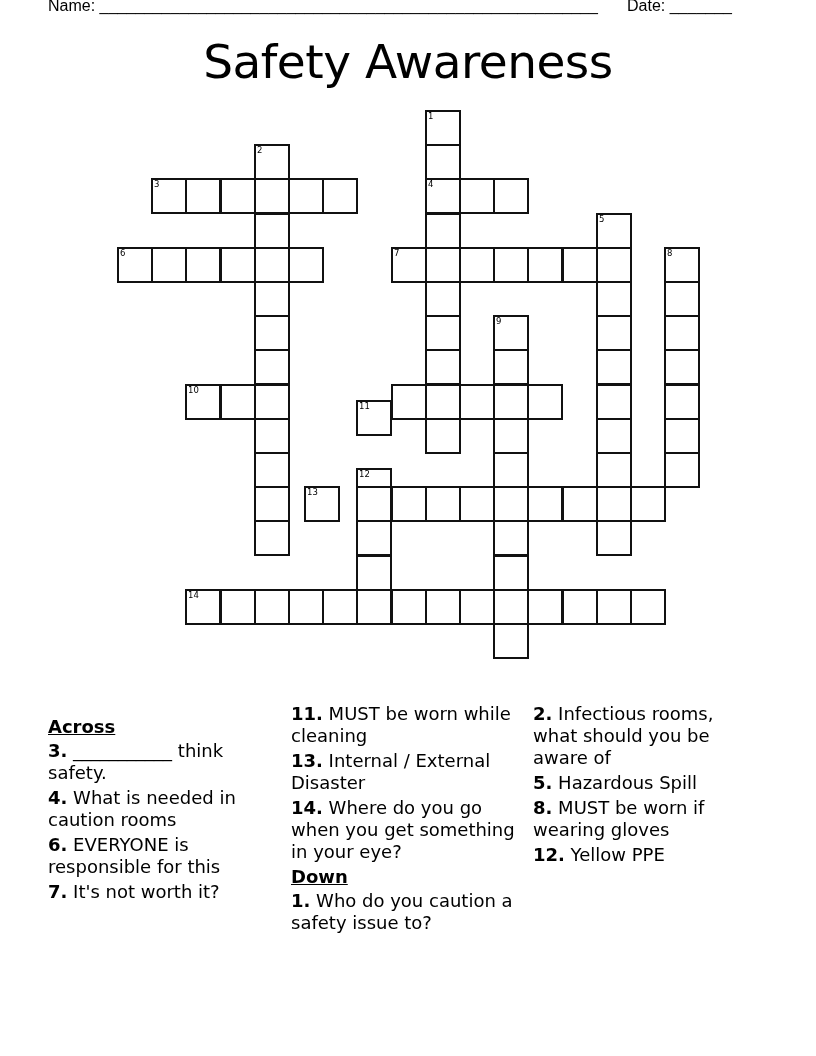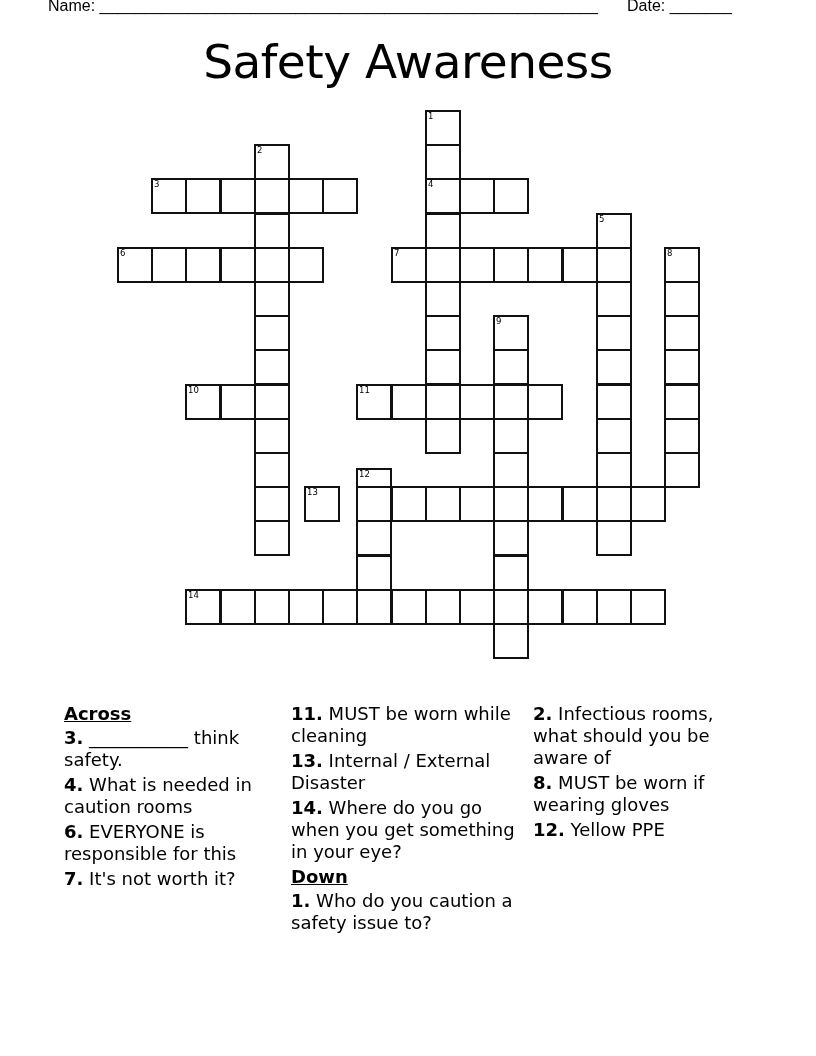--- a/index.html
+++ b/index.html
@@ -105,21 +105,21 @@
     <div class="cell" style="left: 493px; top: 452px;"></div>
     <div class="cell" style="left: 493px; top: 486px;"></div>
     <div class="cell" style="left: 493px; top: 520px;"></div>
     <div class="cell" style="left: 493px; top: 555px;"></div>
     <div class="cell" style="left: 493px; top: 589px;"></div>
     <div class="cell" style="left: 493px; top: 623px;"></div>
     <div class="cell" style="left: 185px; top: 384px;">
       <span class="num">10</span>
     </div>
     <div class="cell" style="left: 220px; top: 384px;"></div>
-    <div class="cell" style="left: 356px; top: 384px; text-align: center;">
+    <div class="cell" style="left: 356px; top: 400px; text-align: center;">
       <span class="num">11</span>
     </div>
     <div class="cell" style="left: 391px; top: 384px;"></div>
     <div class="cell" style="left: 459px; top: 384px;"></div>
     <div class="cell" style="left: 527px; top: 384px;"></div>
     <div class="cell" style="left: 356px; top: 468px;">
       <span class="num">12</span>
     </div>
     <div class="cell" style="left: 356px; top: 486px;"></div>
     <div class="cell" style="left: 356px; top: 520px;"></div>
@@ -143,33 +143,34 @@
     <div class="cell" style="left: 322px; top: 589px;"></div>
     <div class="cell" style="left: 391px; top: 589px;"></div>
     <div class="cell" style="left: 425px; top: 589px;"></div>
     <div class="cell" style="left: 459px; top: 589px;"></div>
     <div class="cell" style="left: 527px; top: 589px;"></div>
     <div class="cell" style="left: 562px; top: 589px;"></div>
     <div class="cell" style="left: 596px; top: 589px;"></div>
     <div class="cell" style="left: 630px; top: 589px;"></div>
   </div>
 
-<div class="clues" style="left:64px; width:230px;">
+<div class="clues" style="left:48px; width:230px;margin-top:13px;">
   <div class="head">Across</div>
   <div class="clue"><b>3.</b><span> ___________ think safety.</span></div>
   <div class="clue"><b>4.</b><span> What is needed in caution rooms</span></div>
   <div class="clue"><b>6.</b><span> EVERYONE is responsible for this</span></div>
   <div class="clue"><b>7.</b><span> It's not worth it?</span></div>
 </div>
 
 <div class="clues" style="left:291px; width:232px;">
   <div class="clue"><b>11.</b><span> MUST be worn while cleaning</span></div>
   <div class="clue"><b>13.</b><span> Internal / External Disaster</span></div>
   <div class="clue"><b>14.</b><span> Where do you go when you get something in your eye?</span></div>
   <div class="head">Down</div>
   <div class="clue"><b>1.</b><span> Who do you caution a safety issue to?</span></div>
 </div>
 
 <div class="clues" style="left:533px; width:230px;">
   <div class="clue"><b>2.</b><span> Infectious rooms, what should you be aware of</span></div>
+  <div class="clue"><b>5.</b><span> Hazardous Spill</span></div>
   <div class="clue"><b>8.</b><span> MUST be worn if wearing gloves</span></div>
   <div class="clue"><b>12.</b><span> Yellow PPE</span></div>
 </div>
 
 </body></html>

